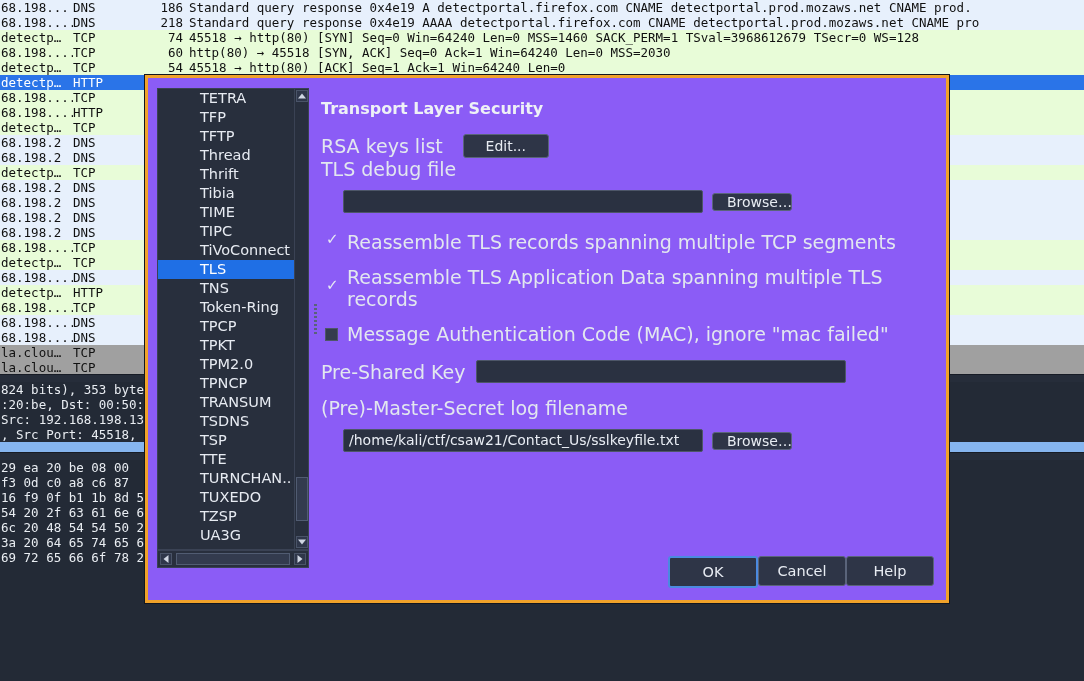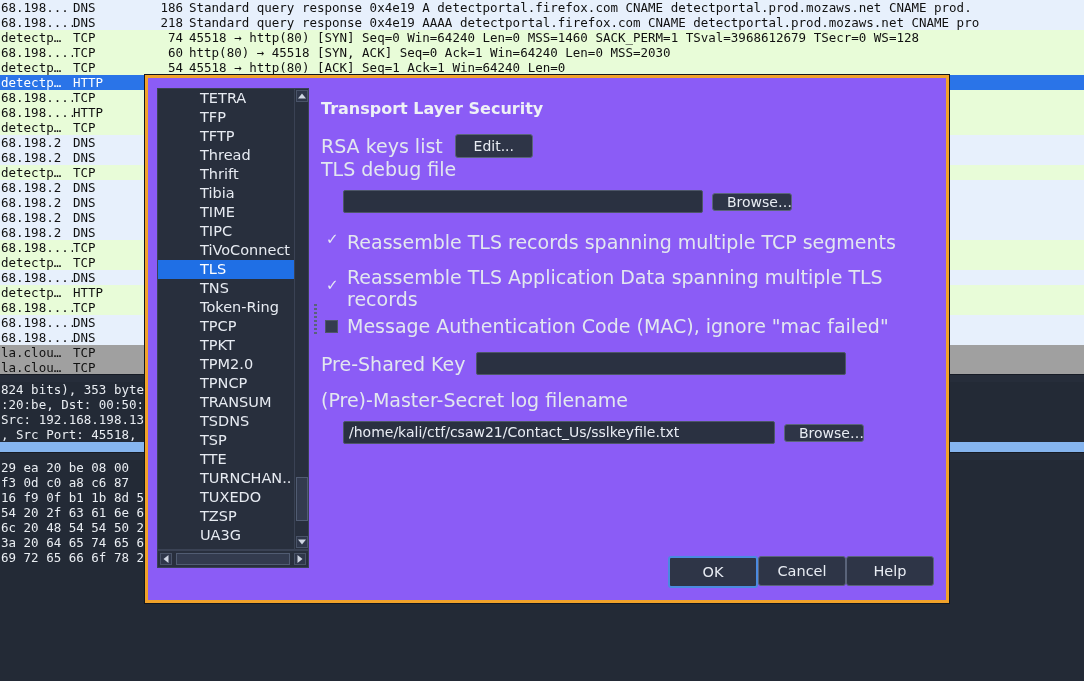--- a/index.html
+++ b/index.html
@@ -349,21 +349,21 @@
     <div id="splitter">
       <div class="dots"></div>
     </div>
 
     <div id="pref-pane">
 
       <div class="pref-title">Transport Layer Security</div>
 
       <div class="row" style="margin-top:16px;">
         <span class="lbl">RSA keys list</span>
-        <button class="btn small" style="margin-left:12px;width:78px;text-align:center;">Edit...</button>
+        <button class="btn small" style="margin-left:20px;width:86px;text-align:center;">Edit...</button>
       </div>
 
       <div style="">
         <div class="lbl">TLS debug file</div>
         <div class="row" style="margin-top:10px;padding-left:22px;">
           <div class="tinput" style="width:360px;"></div>
           <button class="btn" style="margin-left:9px;width:80px;">Browse…</button>
         </div>
       </div>
 
@@ -374,34 +374,34 @@
         <span class="lbl">Reassemble TLS records spanning multiple TCP segments</span>
       </div>
 
       <div class="cbrow" style="margin-top:13px;padding-left:4px;">
         <span class="cbox checked">
             <span class="tick">✓</span>
           </span>
         <span class="lbl">Reassemble TLS Application Data spanning multiple TLS records</span>
       </div>
 
-      <div class="cbrow" style="margin-top:5px;padding-left:4px;">
+      <div class="cbrow" style="margin-top:13px;padding-left:4px;">
         <span class="cbox unchecked"></span>
         <span class="lbl">Message Authentication Code (MAC), ignore "mac failed"</span>
       </div>
 
       <div class="row" style="margin-top:15px;">
         <span class="lbl">Pre-Shared Key</span>
         <div class="tinput" style="margin-left:11px;width:370px;"></div>
       </div>
 
       <div style="margin-top:14px;">
         <div class="lbl">(Pre)-Master-Secret log filename</div>
         <div class="row" style="margin-top:10px;padding-left:22px;">
-          <div class="tinput" style="width:432px;">/home/kali/ctf/csaw21/Contact_Us/sslkeyfile.txt</div>
+          <div class="tinput" style="width:360px;">/home/kali/ctf/csaw21/Contact_Us/sslkeyfile.txt</div>
           <button class="btn" style="margin-left:9px;width:80px;">Browse…</button>
         </div>
       </div>
 
     </div>
 
     <div id="footer">
       <div class="fbtn default">OK</div>
       <div class="fbtn">Cancel</div>
       <div class="fbtn">Help</div>

